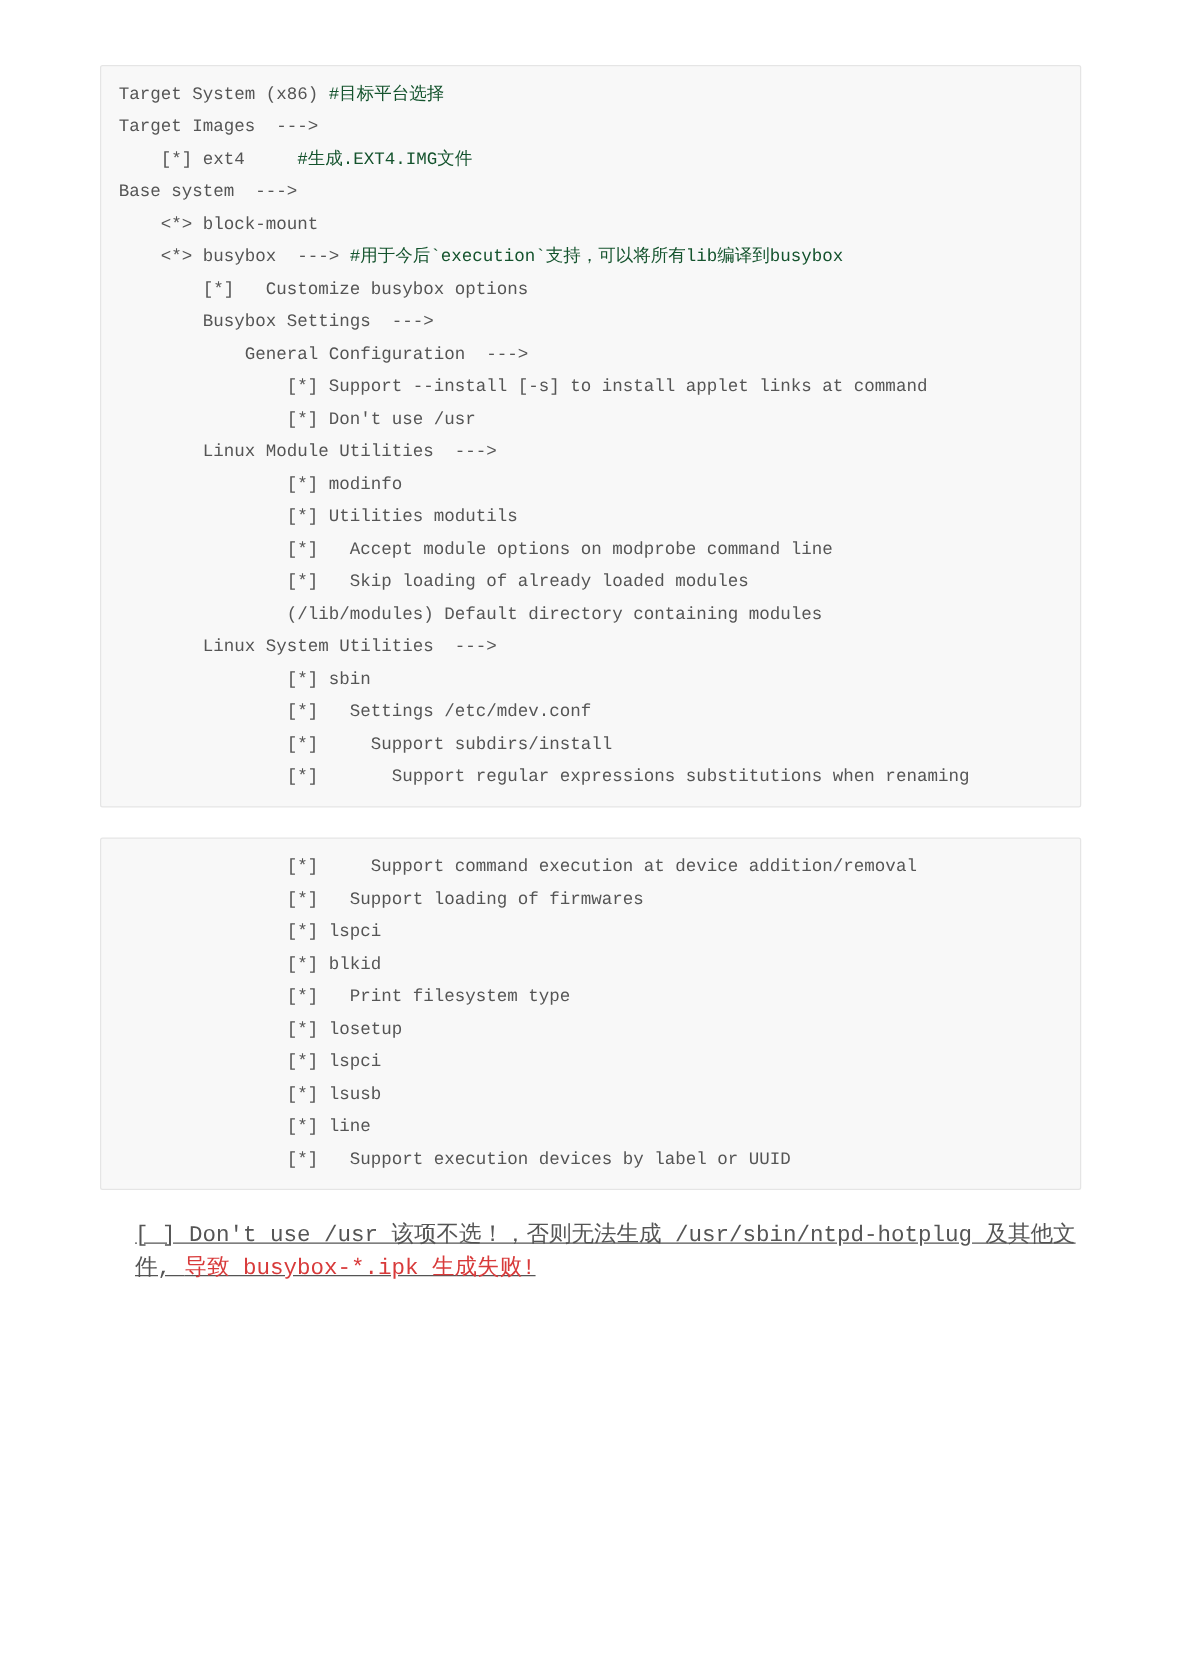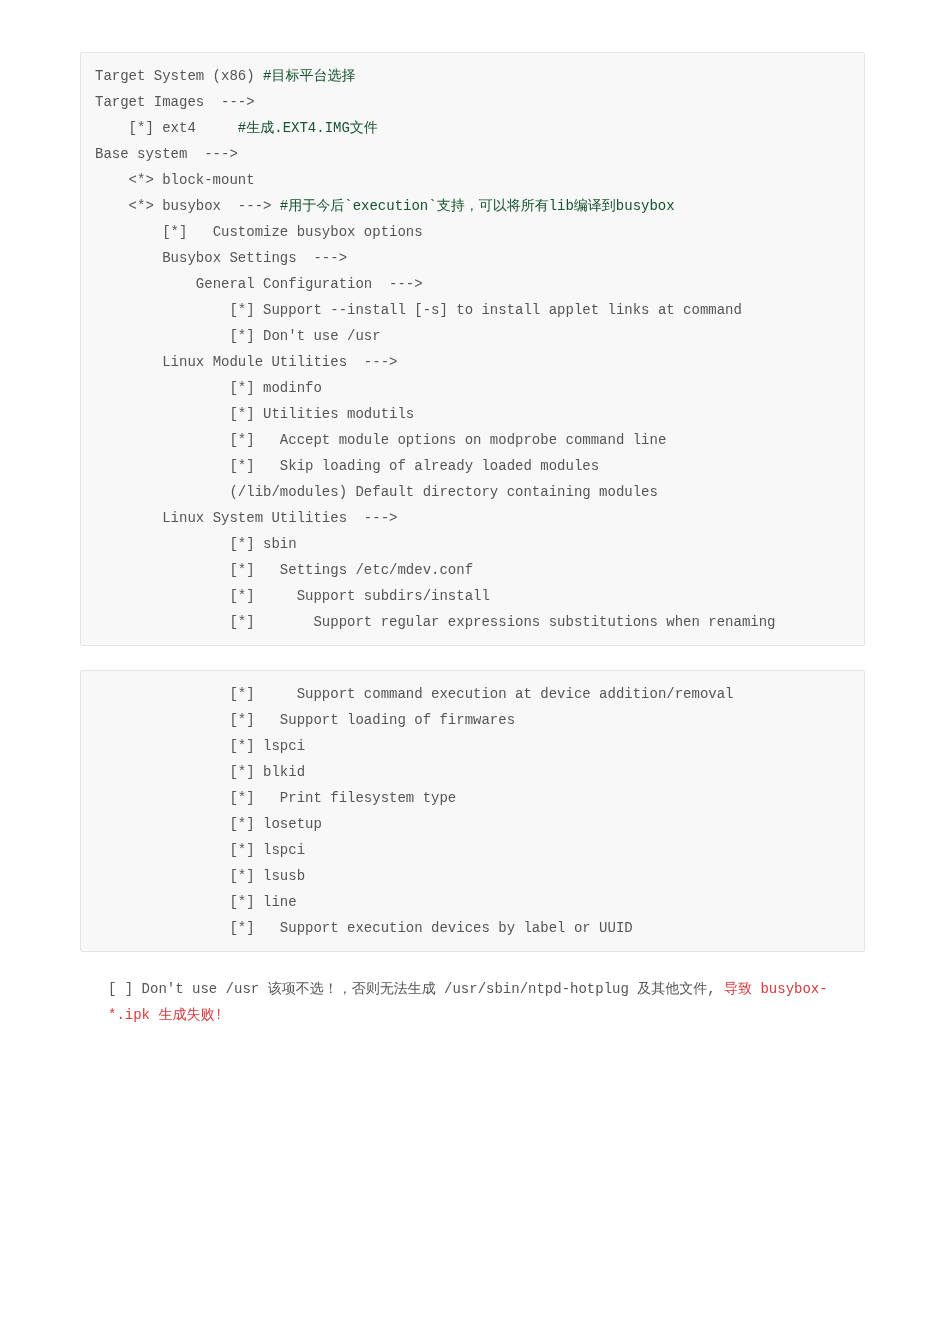--- a/index.html
+++ b/index.html
@@ -19,24 +19,25 @@
     font-family: "Courier New", Courier, monospace;
     font-size: 14px;
     line-height: 26px;
     color: #555;
     white-space: pre-wrap;
     word-break: break-word;
   }
   .cm { color: #14532d; } 
   .body-text {
     font-family: "Courier New", Courier, "SimSun", monospace;
-    font-size: 14px;
+    font-size: 18px;
     line-height: 26px;
     color: #555;
     margin: 18px 0 4px 0;
+    text-decoration: underline;
   }
   .body-red { color: #d83a3a; }
   .indent-body { padding-left: 28px; }
 </style>
 </head>
 <body>
 
 <div class="code-block"><span>Target System (x86) </span><span class="cm">#目标平台选择</span>
 <span>Target Images  ---&gt;</span>
 <span>    [*] ext4     </span><span class="cm">#生成.EXT4.IMG文件</span>

